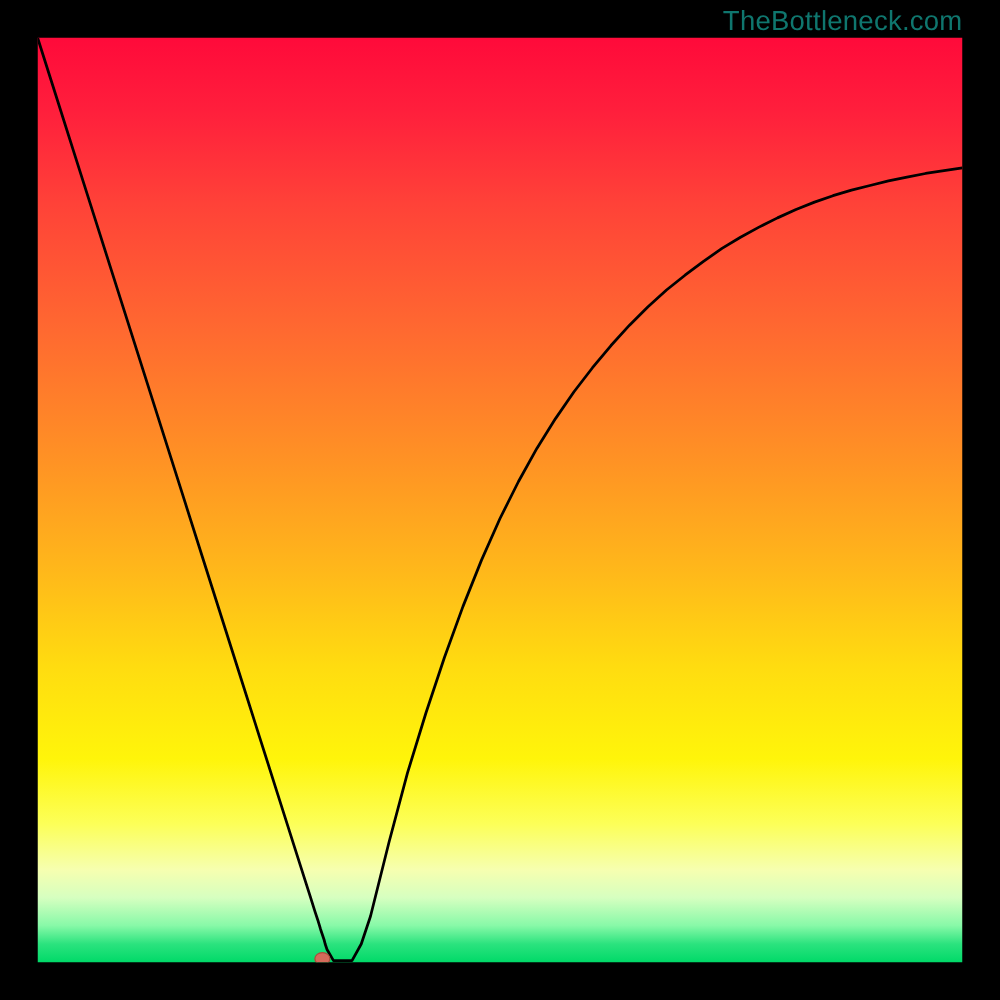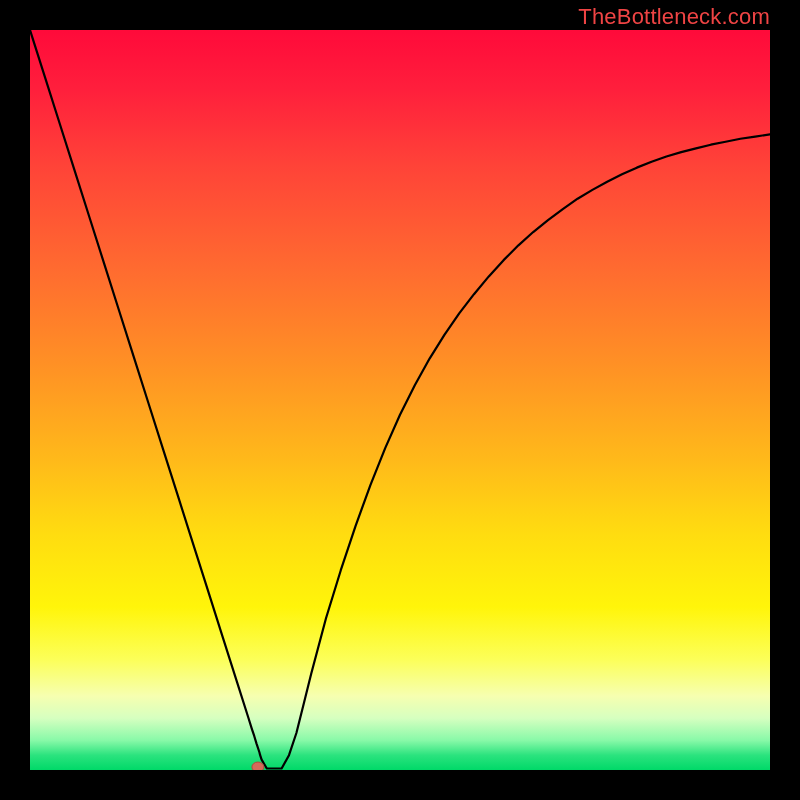--- a/index.html
+++ b/index.html
@@ -60,21 +60,21 @@
   }
   .dot {
     fill: #d46a5a;
     stroke: #b04a3c;
     stroke-width: 1;
   }
   .watermark {
     position: absolute;
     top: 4px;
     right: 30px;
-    color: #ef4444;
+    color: #0f766e;
     font-size: 22px;
     letter-spacing: 0.2px;
     user-select: none;
   }
 </style>
 </head>
 <body>
 
 <div class="frame">
 

